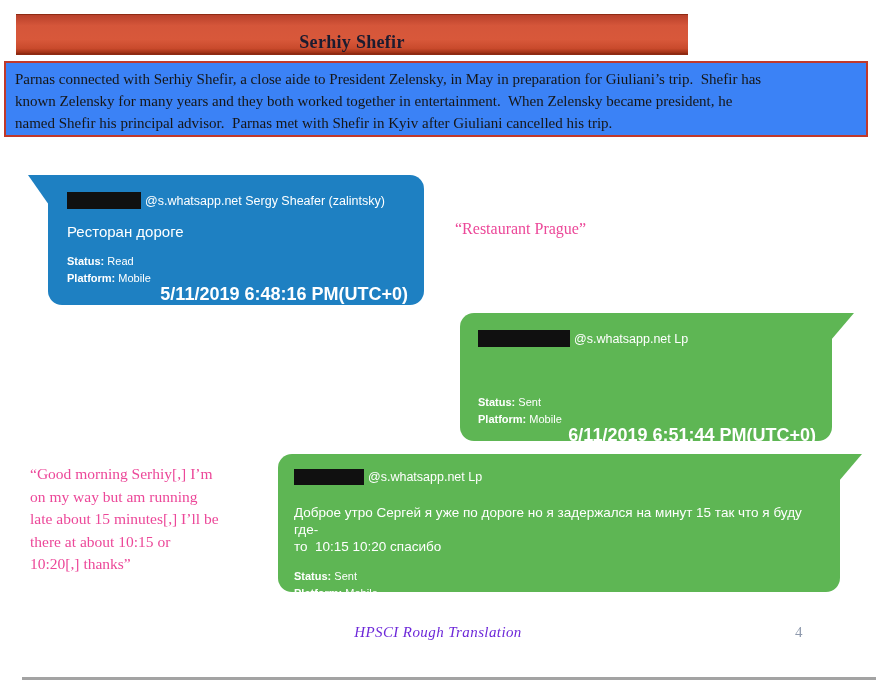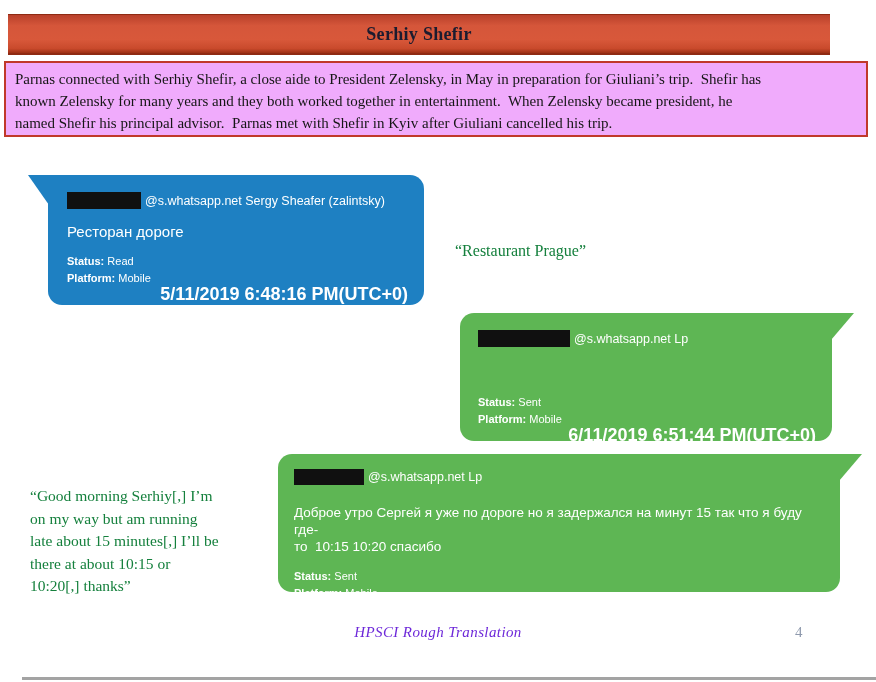--- a/index.html
+++ b/index.html
@@ -2,32 +2,32 @@
 <html><head>
 <meta charset="utf-8">
 <style>
   html,body{margin:0;padding:0;background:#ffffff;}
   .page{
     position:relative;width:876px;height:682px;background:#ffffff;overflow:hidden;
     font-family:"Liberation Serif", serif;
   }
   
   .banner{
-    position:absolute;left:8px;top:14px;width:822px;height:38px;
+    position:absolute;left:16px;top:14px;width:672px;height:38px;
     background:linear-gradient(180deg,#b8402b 0%,#d5563a 28%,#d8583a 65%,#c94a2c 88%,#9e3014 100%);
-    display:flex;align-items:center;justify-content:center;
+    display:flex;align-items:flex-end;justify-content:center;
     border-top:1px solid #8f2a12;border-bottom:2px solid #8f2a12;
   }
   .banner-title{
     font-size:18px;font-weight:bold;color:#1b1b2f;letter-spacing:0.3px;
   }
   
   .summary-box{
     position:absolute;left:4px;top:61px;width:864px;height:76px;
-    border:2px solid #c0392b;background:#f0abfc;box-sizing:border-box;
+    border:2px solid #c0392b;background:#3b82f6;box-sizing:border-box;
     padding:5px 9px;
   }
   .summary-text{
     margin:0;font-size:15px;line-height:1.48;color:#161616;white-space:pre-wrap;
   }
   
   .bubble{
     position:absolute;color:#ffffff;
     font-family:"Liberation Sans", sans-serif;
     box-sizing:border-box;
@@ -68,21 +68,21 @@
   .msg-body.ru{font-size:13.5px;line-height:17px;margin-top:18px;white-space:pre-wrap;}
   .msg-body.empty{min-height:27px;margin-top:6px;}
   .msg-meta{font-size:11px;margin-top:15px;}
   .msg-meta + .msg-meta{margin-top:5px;}
   .msg-meta .lbl{font-weight:bold;}
   .msg-time{
     text-align:right;font-size:18px;font-weight:bold;padding-right:2px;
   }
   
   .translation{
-    position:absolute;color:#15803d;font-size:16px;margin-top:22px;
+    position:absolute;color:#ec4899;font-size:16px;
   }
   .t-restaurant{left:455px;top:220px;}
   .t-goodmorning{
     left:30px;top:463px;width:232px;font-size:15.5px;line-height:22.5px;white-space:pre-wrap;
   }
   
   .footer-label{
     position:absolute;left:0;top:624px;width:876px;text-align:center;
     font-style:italic;font-size:15px;color:#6d28d9;letter-spacing:0.4px;
   }

